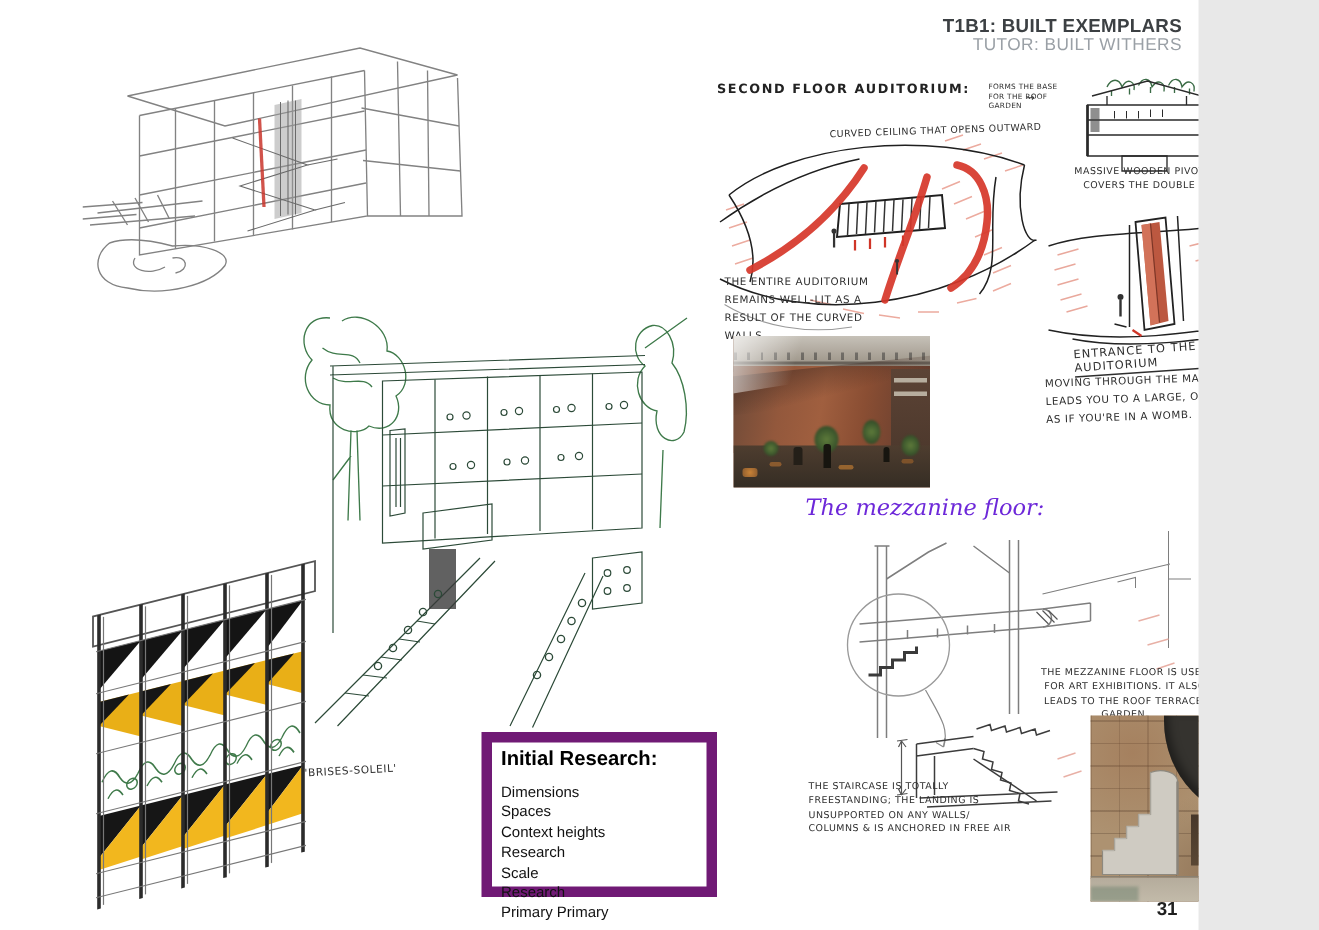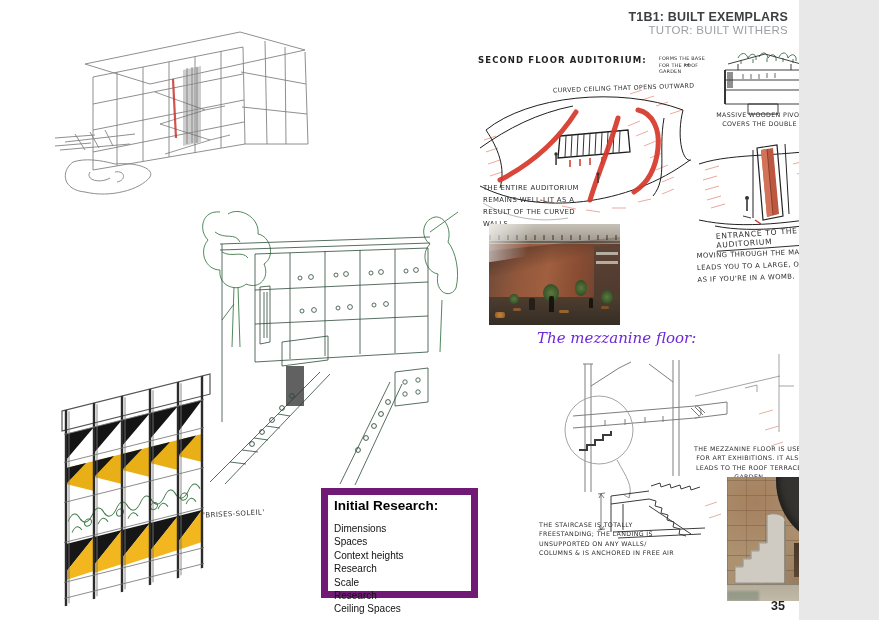--- a/index.html
+++ b/index.html
@@ -203,21 +203,21 @@
   <div class="abs hand h-note" style="left:203px;top:508px;transform:rotate(-3deg);font-size:7px;">'BRISES-SOLEIL'</div>
 
   <div class="rbox">
     <div class="rbox-title">Initial Research:</div>
     <div class="rbox-item">Dimensions</div>
     <div class="rbox-item">Spaces</div>
     <div class="rbox-item">Context heights</div>
     <div class="rbox-item">Research</div>
     <div class="rbox-item">Scale</div>
     <div class="rbox-item">Research</div>
-    <div class="rbox-item">Ceiling Spaces</div>
+    <div class="rbox-item">Primary Primary</div>
   </div>
 
   <div class="abs hand h-head" style="left:478px;top:55px;">SECOND FLOOR AUDITORIUM:</div>
   <div class="abs hand h-tiny" style="left:659px;top:55px;width:58px;">FORMS THE BASE FOR THE ROOF GARDEN</div>
   <div class="abs hand h-sm" style="left:553px;top:83px;transform:rotate(-2deg);">CURVED CEILING THAT OPENS OUTWARD</div>
 
   <svg class="abs" style="left:478px;top:68px;" width="215" height="160" viewBox="0 0 215 160">
     <g fill="none" stroke="#ecab9f" stroke-width="1">
       <path d="M150,58 l12,-5 M158,68 l12,-5 M166,78 l12,-5 M172,90 l12,-5 M178,102 l12,-5 M184,114 l12,-5"></path>
       <path d="M6,72 l12,-4 M8,84 l12,-4 M10,96 l12,-4 M12,108 l12,-4"></path>
@@ -385,15 +385,15 @@
     <svg style="position:absolute;left:6px;top:28px;" width="70" height="90" viewBox="0 0 70 90">
       <path d="M34,10 C42,7 52,10 52,16 L52,78 L2,78 L2,62 L10,62 L10,54 L18,54 L18,46 L26,46 L26,38 L34,38 Z" fill="#cfcbc2" stroke="#8d897f" stroke-width="0.8"></path>
       <path d="M52,16 L52,78" stroke="#8a857b" stroke-width="1.6"></path>
       <path d="M10,62 L10,54 M18,54 L18,46 M26,46 L26,38 M34,38 L34,10" stroke="#a8a49a" stroke-width="0.8" fill="none"></path>
       <path d="M2,62 L10,62 M10,54 L18,54 M18,46 L26,46 M26,38 L34,38" stroke="#b8b4aa" stroke-width="1" fill="none"></path>
     </svg>
     <div class="p2-floor"></div>
     <div class="p2-green"></div>
   </div>
 
-  <div class="pageno">35</div>
+  <div class="pageno">31</div>
 
 </div>
 
 </body></html>

